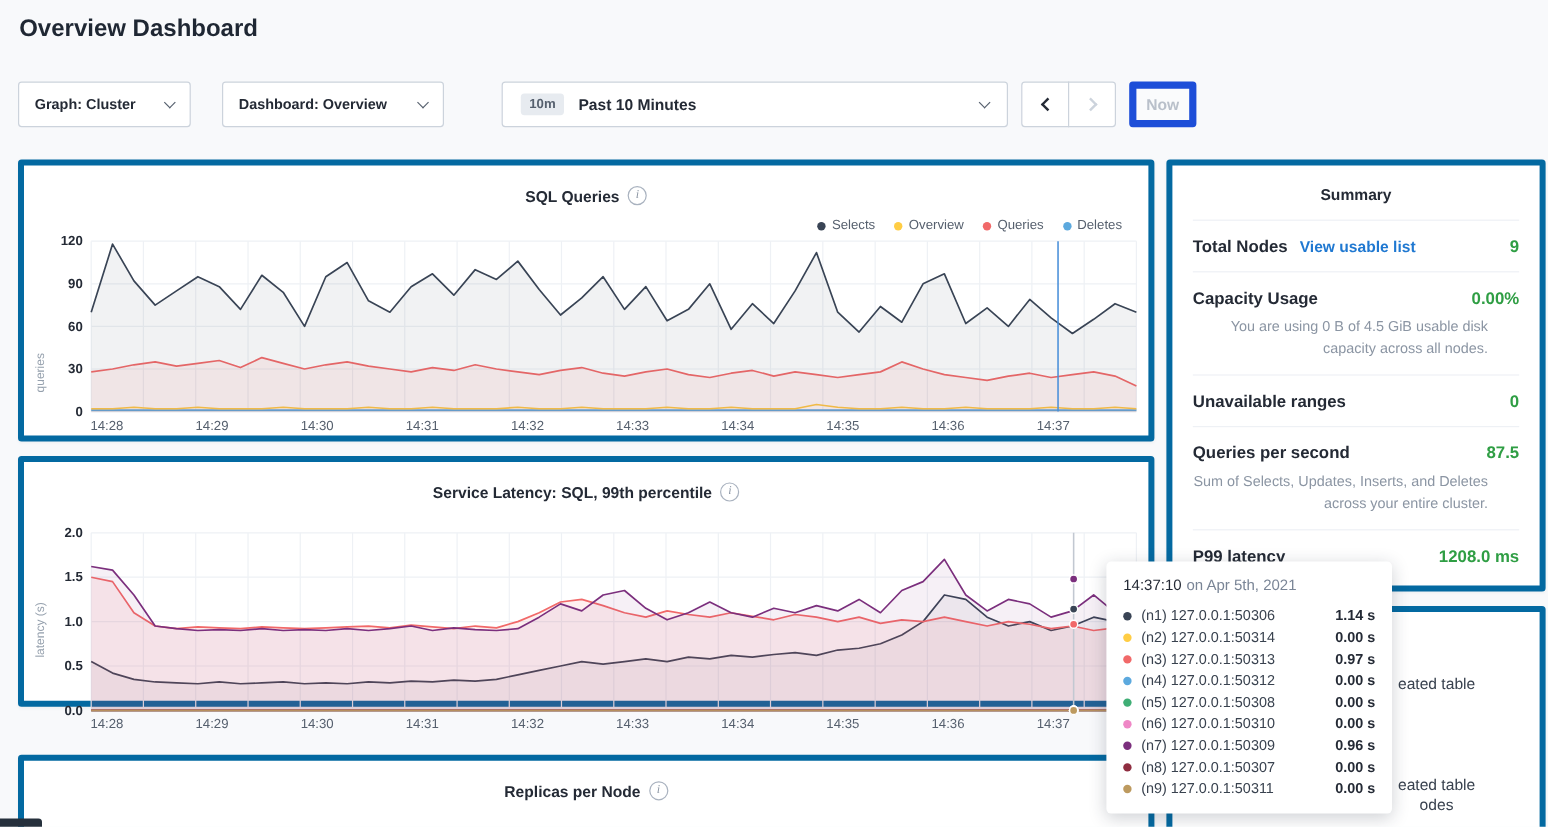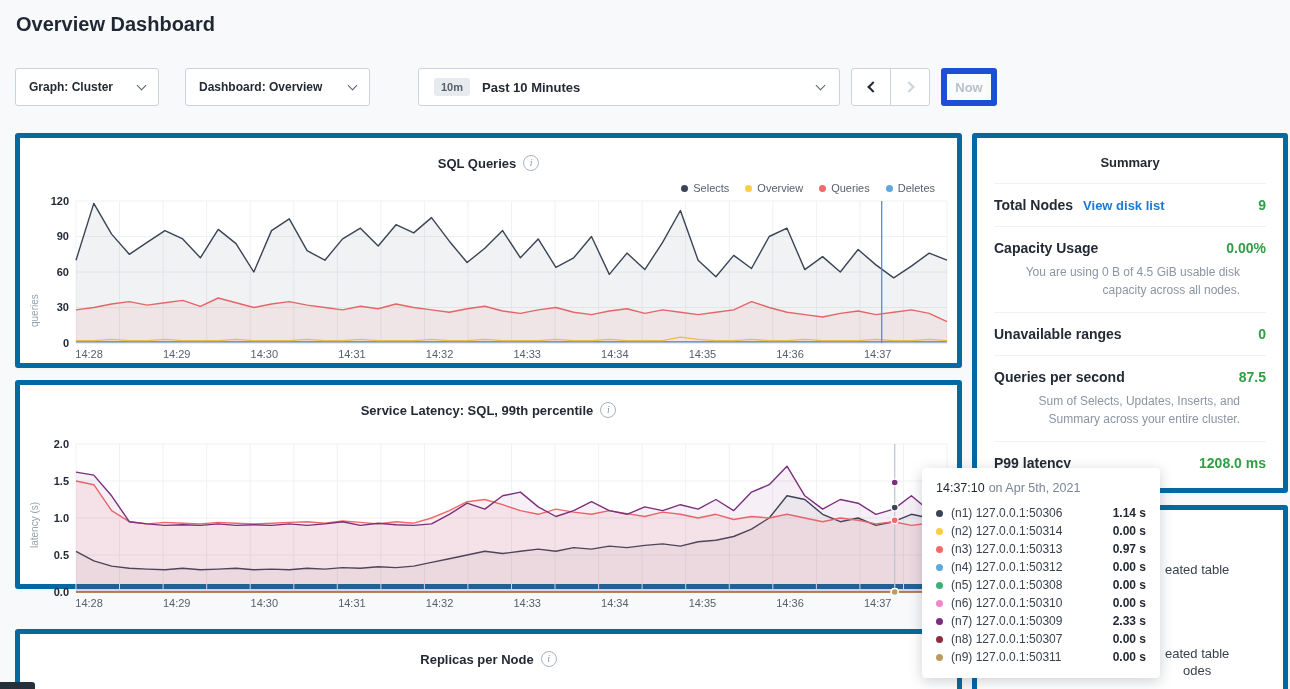--- a/index.html
+++ b/index.html
@@ -265,21 +265,21 @@
     <span class="chart-title">Replicas per Node</span>
     <span class="info-icon">i</span>
   </div>
 </section>
 
 <aside class="card" id="card-summary">
   <div class="summary-title">Summary</div>
   <div class="srow">
     <div class="srow-main">
       <span class="srow-label">Total Nodes</span>
-      <a class="srow-link">View disk list</a>
+      <a class="srow-link">View usable list</a>
       <span class="srow-value">9</span>
     </div>
   </div>
   <div class="srow">
     <div class="srow-main">
       <span class="srow-label">Capacity Usage</span>
       <span class="srow-value">0.00%</span>
     </div>
     <div class="srow-desc">You are using 0 B of 4.5 GiB usable disk capacity across all nodes.</div>
   </div>
@@ -287,21 +287,21 @@
     <div class="srow-main">
       <span class="srow-label">Unavailable ranges</span>
       <span class="srow-value">0</span>
     </div>
   </div>
   <div class="srow">
     <div class="srow-main">
       <span class="srow-label">Queries per second</span>
       <span class="srow-value">87.5</span>
     </div>
-    <div class="srow-desc">Sum of Selects, Updates, Inserts, and Summary across your entire cluster.</div>
+    <div class="srow-desc">Sum of Selects, Updates, Inserts, and Deletes across your entire cluster.</div>
   </div>
   <div class="srow">
     <div class="srow-main">
       <span class="srow-label">P99 latency</span>
       <span class="srow-value">1208.0 ms</span>
     </div>
   </div>
 </aside>
 
 <aside class="card" id="card-events">
@@ -341,21 +341,21 @@
         <span class="tt-val">0.00 s</span>
       </div>
       <div class="tt-row">
         <span class="tt-dot" style="background:#ef87c6"></span>
         <span>(n6) 127.0.0.1:50310</span>
         <span class="tt-val">0.00 s</span>
       </div>
       <div class="tt-row">
         <span class="tt-dot" style="background:#7b2f7d"></span>
         <span>(n7) 127.0.0.1:50309</span>
-        <span class="tt-val">2.33 s</span>
+        <span class="tt-val">0.96 s</span>
       </div>
       <div class="tt-row">
         <span class="tt-dot" style="background:#8f2d40"></span>
         <span>(n8) 127.0.0.1:50307</span>
         <span class="tt-val">0.00 s</span>
       </div>
       <div class="tt-row">
         <span class="tt-dot" style="background:#bd9a5f"></span>
         <span>(n9) 127.0.0.1:50311</span>
         <span class="tt-val">0.00 s</span>

